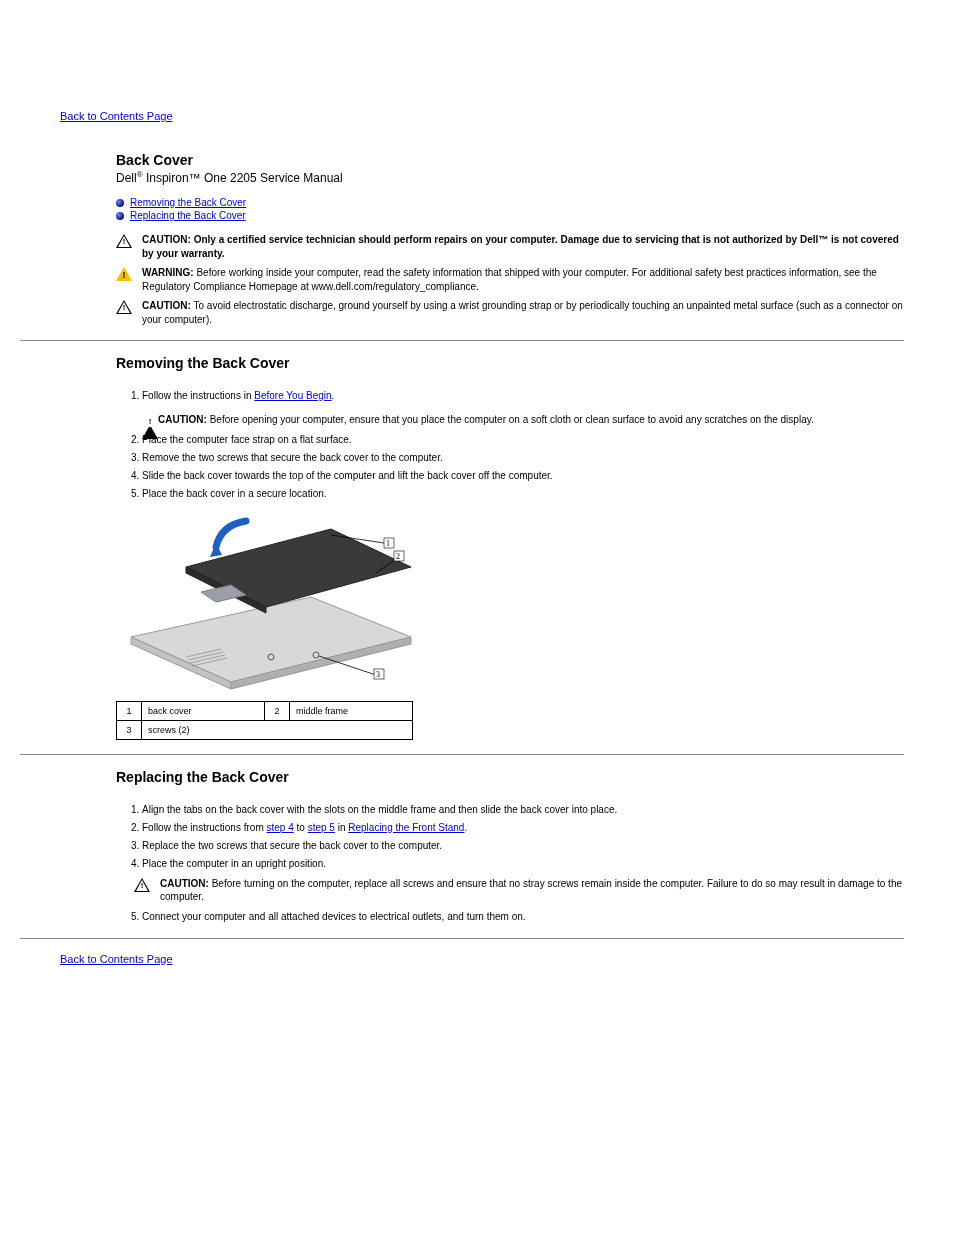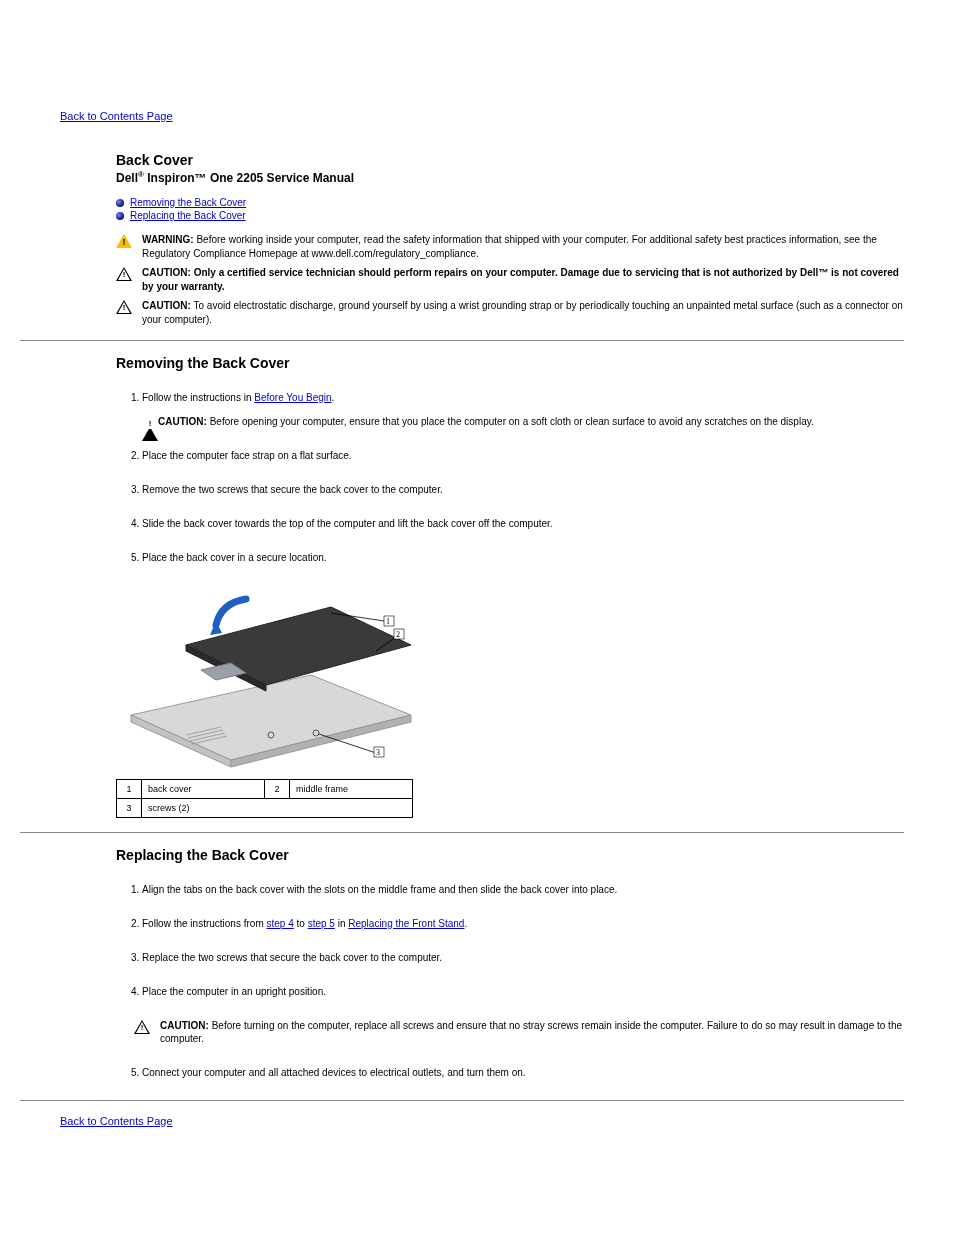--- a/index.html
+++ b/index.html
@@ -23,21 +23,21 @@
     margin-bottom: 30px;
     display: block;
   }
   .doc-title {
     font-size: 14px;
     font-weight: bold;
     margin: 0 0 2px 0;
   }
   .doc-subtitle {
     font-size: 12px;
-    font-weight: bold;
+    font-weight: normal;
     margin: 0 0 12px 0;
   }
   .sup {
     font-size: 8px;
     vertical-align: super;
   }
   .toc {
     list-style: none;
     padding: 0;
     margin: 0 0 12px 0;
@@ -131,21 +131,21 @@
     font-size: 14px;
     font-weight: bold;
     margin: 8px 0 18px 0;
   }
   .step-list {
     list-style: decimal;
     padding-left: 26px;
     margin: 0;
   }
   .step-list li {
-    margin: 20px 0;
+    margin: 4px 0;
     line-height: 1.4;
   }
   .step-list li .inline-note {
     display:block;
     margin-top:4px;
   }
   .diagram {
     width: 310px;
     height: 190px;
     margin: 6px 0 4px 0;
@@ -191,30 +191,30 @@
         <span class="bullet-icon"></span>
         <a class="link">Removing the Back Cover</a>
       </li>
       <li>
         <span class="bullet-icon"></span>
         <a class="link">Replacing the Back Cover</a>
       </li>
     </ul>
 
     <div class="notice-row">
+      <span class="caution-tri"></span>
+      <div class="notice-text">
+        <span class="bold">CAUTION:</span><span class="bold"> Only a certified service technician should perform repairs on your computer. Damage due to servicing that is not authorized by Dell™ is not covered by your warranty.</span>
+      </div>
+    </div>
+
+    <div class="notice-row">
       <span class="warn-tri"></span>
       <div class="notice-text">
         <span class="bold">WARNING:</span><span> Before working inside your computer, read the safety information that shipped with your computer. For additional safety best practices information, see the Regulatory Compliance Homepage at www.dell.com/regulatory_compliance.</span>
-      </div>
-    </div>
-
-    <div class="notice-row">
-      <span class="caution-tri"></span>
-      <div class="notice-text">
-        <span class="bold">CAUTION:</span><span class="bold"> Only a certified service technician should perform repairs on your computer. Damage due to servicing that is not authorized by Dell™ is not covered by your warranty.</span>
       </div>
     </div>
 
     <div class="notice-row">
       <span class="caution-tri"></span>
       <div class="notice-text">
         <span class="bold">CAUTION:</span><span> To avoid electrostatic discharge, ground yourself by using a wrist grounding strap or by periodically touching an unpainted metal surface (such as a connector on your computer).</span>
       </div>
     </div>
 

